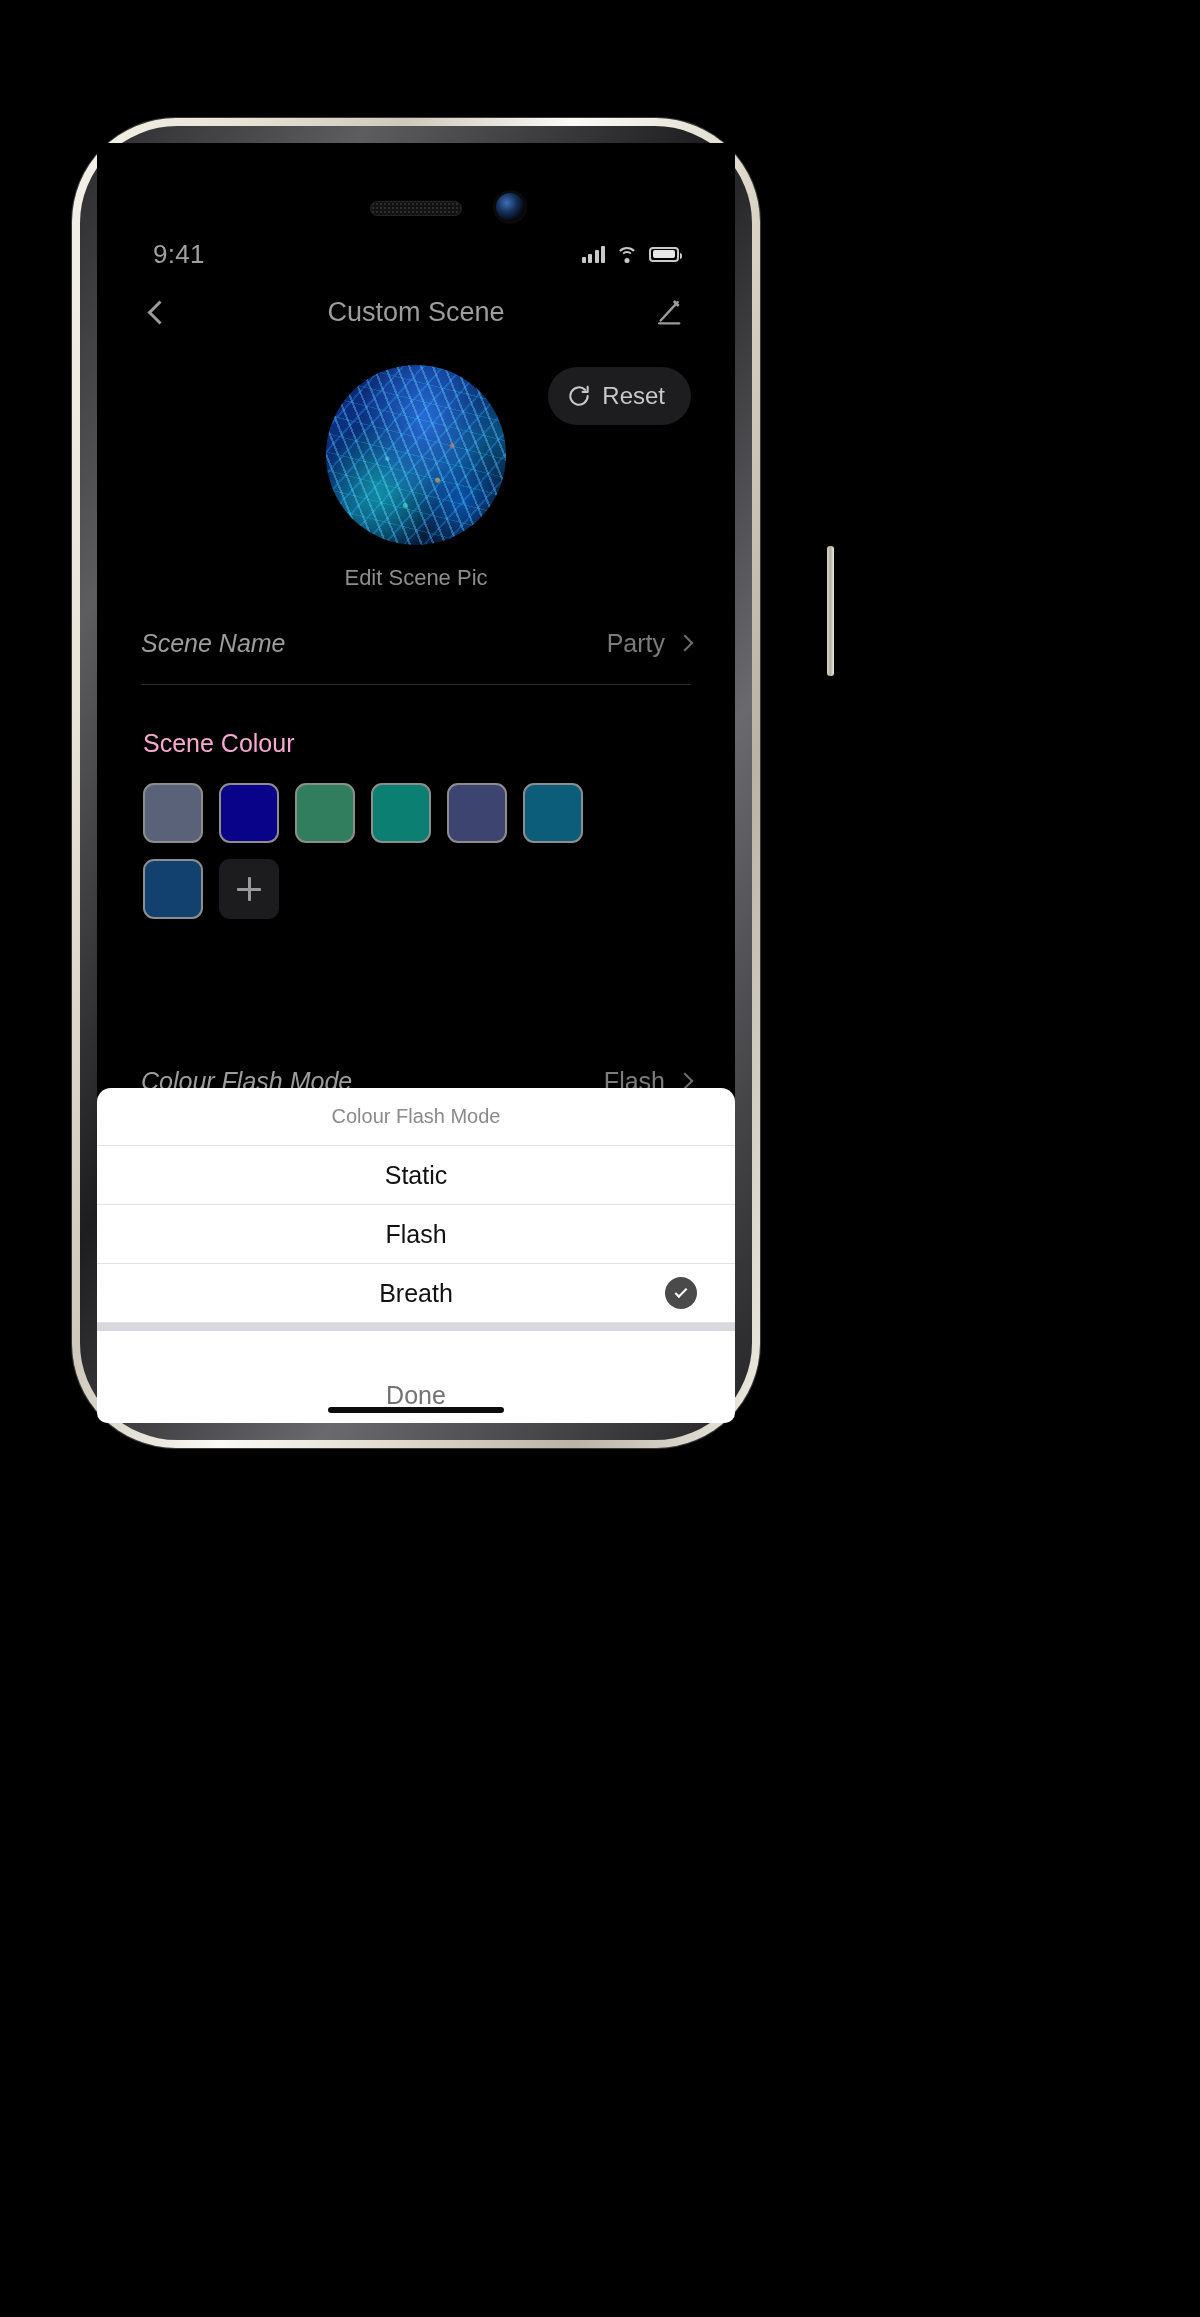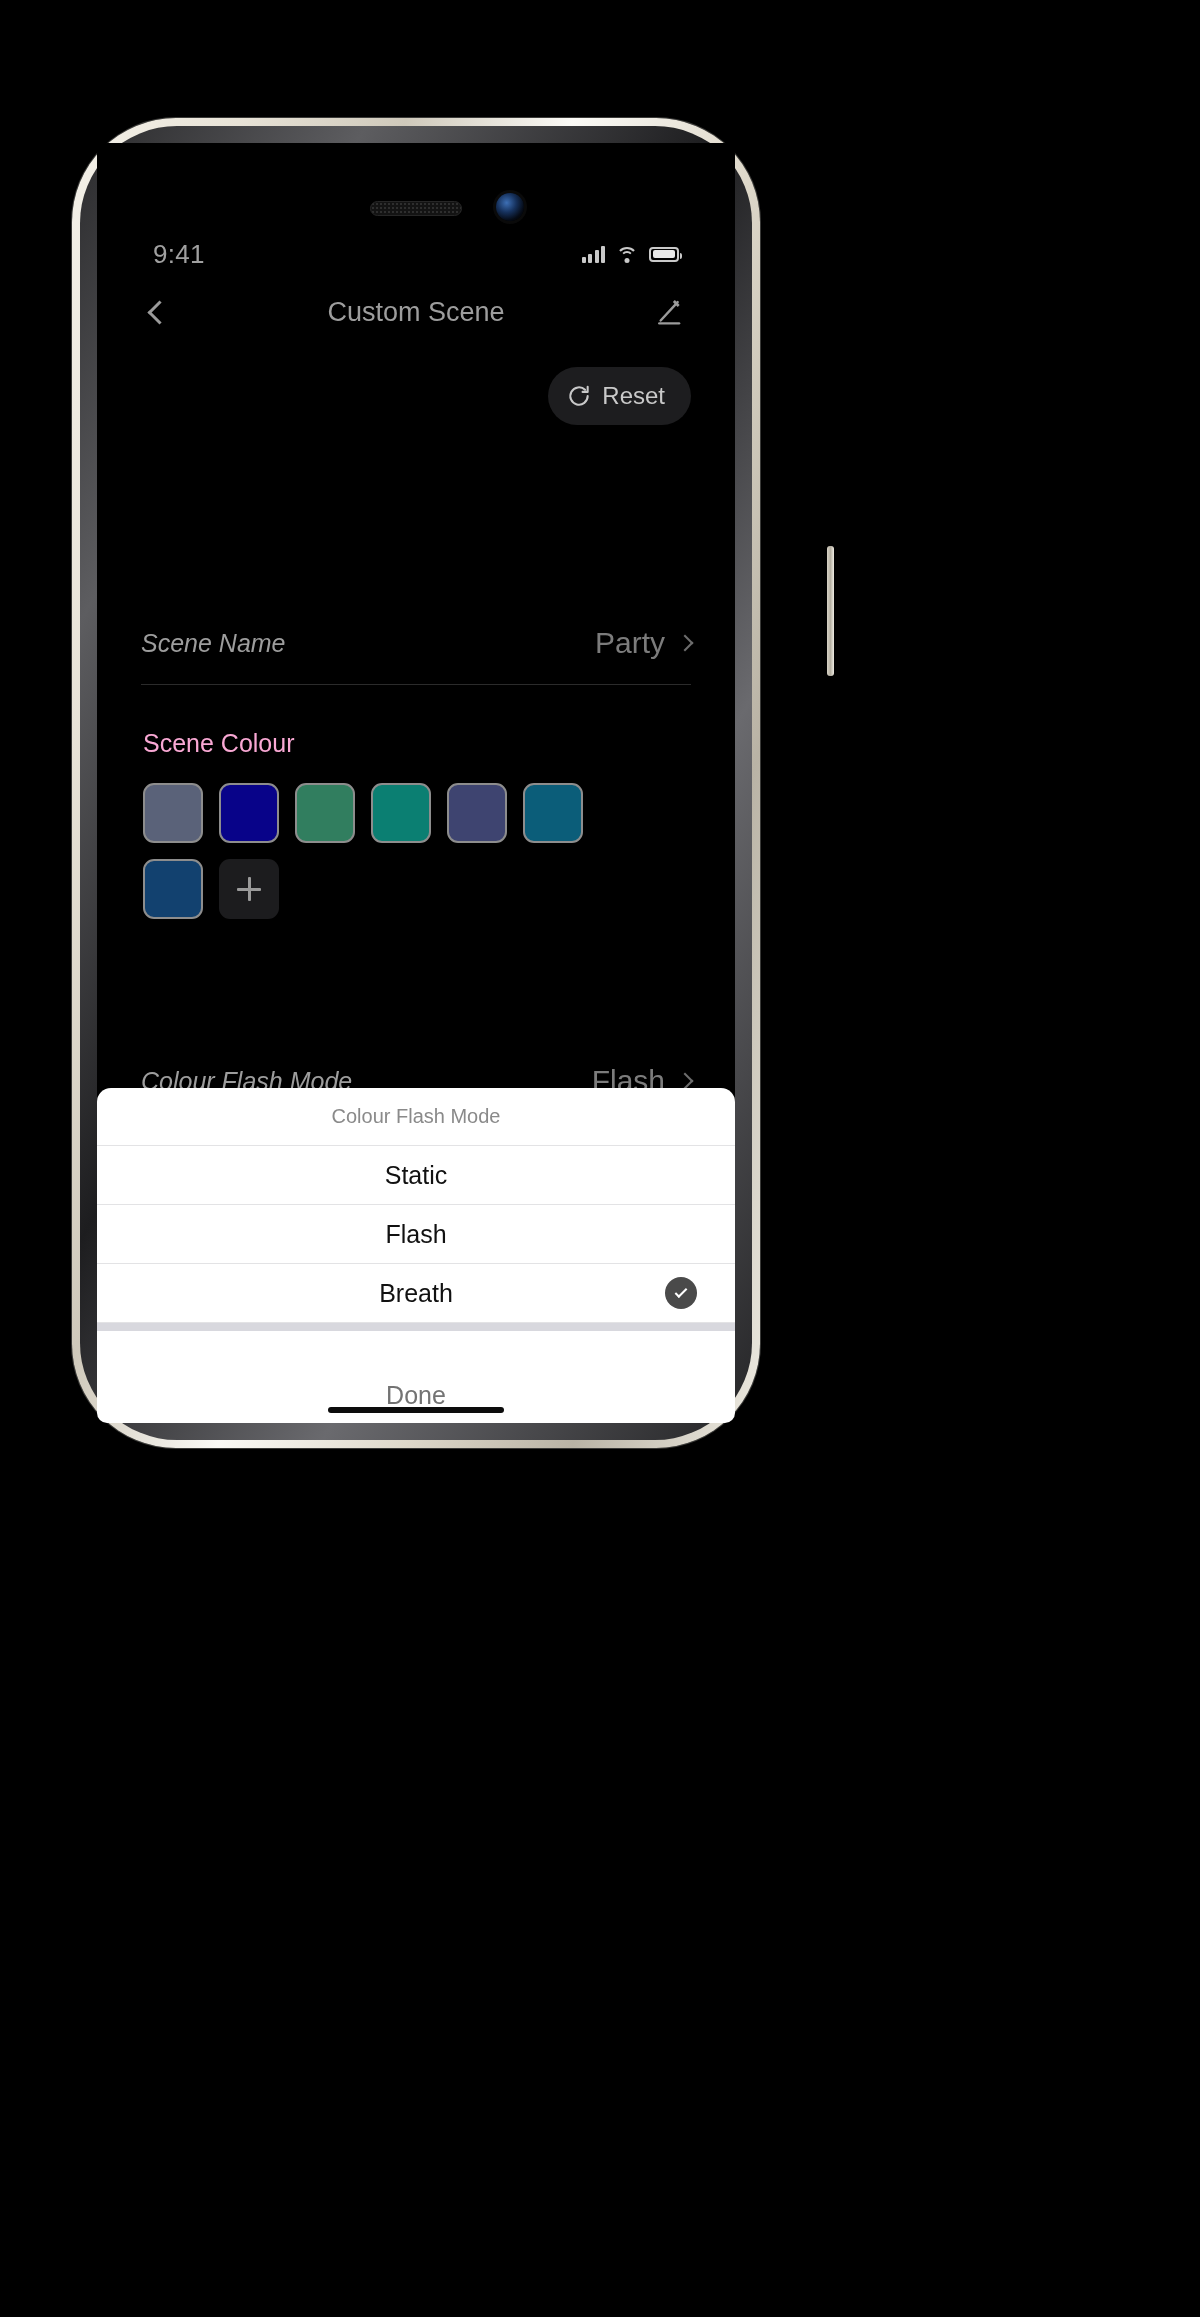--- a/index.html
+++ b/index.html
@@ -134,21 +134,21 @@
     background:#1d1d1f; border-radius:29px;
     color:#c9c9c9; font-size:24px; cursor:pointer;
   }
 
   
   .row {
     position:absolute; left:44px; right:44px; height:76px;
     display:flex; align-items:center; justify-content:space-between;
   }
   .row-label { font-size:25px; color:#9d9d9d;font-style:italic; }
-  .row-right { display:flex; align-items:center; gap:14px; font-size:30px; color:#7c7c7c; }
+  .row-right { display:flex; align-items:center; gap:14px; font-size:25px; color:#7c7c7c; }
   .chev-right { width:12px; height:12px; border-top:2.6px solid #6d6d6d;
     border-right:2.6px solid #6d6d6d; transform:rotate(45deg); }
   .divider { position:absolute; left:44px; right:44px; height:1px; background:#2b2b2b; }
 
   .section-title { position:absolute; left:46px; font-size:25px; color:#f9a8d4; }
 
   
   .swatches { position:absolute; left:46px; right:40px; display:flex; flex-wrap:wrap; gap:16px; }
   .sw { width:60px; height:60px; border-radius:11px; border:2px solid #8d8d8d; cursor:pointer; }
   .sw-add {
@@ -240,20 +240,24 @@
         </div>
 
         <div class="reset-btn">
           <svg width="26" height="26" viewBox="0 0 24 24">
             <path d="M20 12a8 8 0 1 1-2.4-5.7" stroke="#c9c9c9" stroke-width="1.9" fill="none" stroke-linecap="round"></path>
             <path d="M20 3.5 L20 8.2 L15.3 8.2" stroke="#c9c9c9" stroke-width="1.9" fill="none" stroke-linecap="round" stroke-linejoin="round"></path>
           </svg>
           <span>Reset</span>
         </div>
 
+        <div class="pic-wrap">
+          <div class="scene-pic"></div>
+          <div class="pic-label">Edit Scene Pic</div>
+        </div>
 
         <div class="row" style="top:462px">
           <span class="row-label">Scene Name</span>
           <span class="row-right">
             <span>Party</span>
             <span class="chev-right"></span>
           </span>
         </div>
         <div class="divider" style="top:541px"></div>
 

